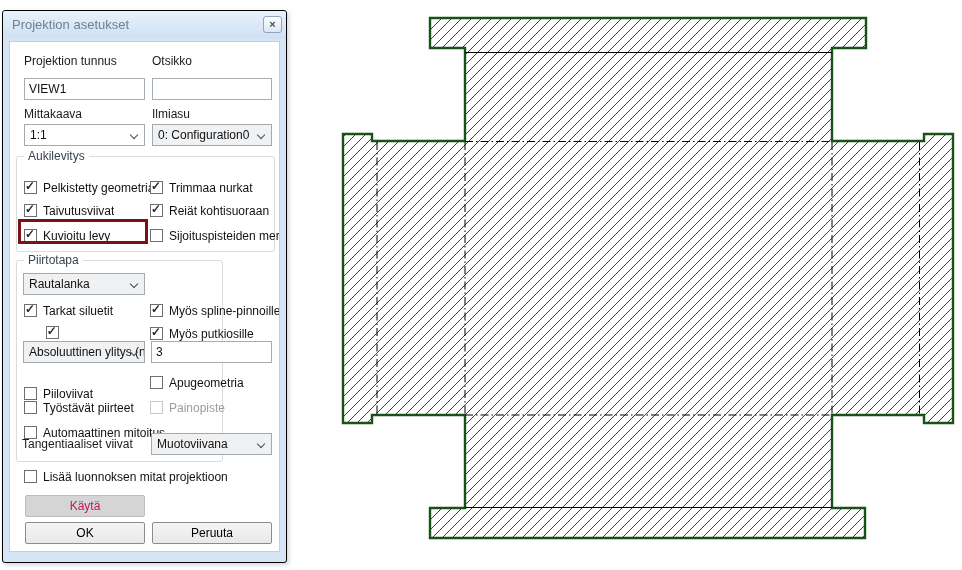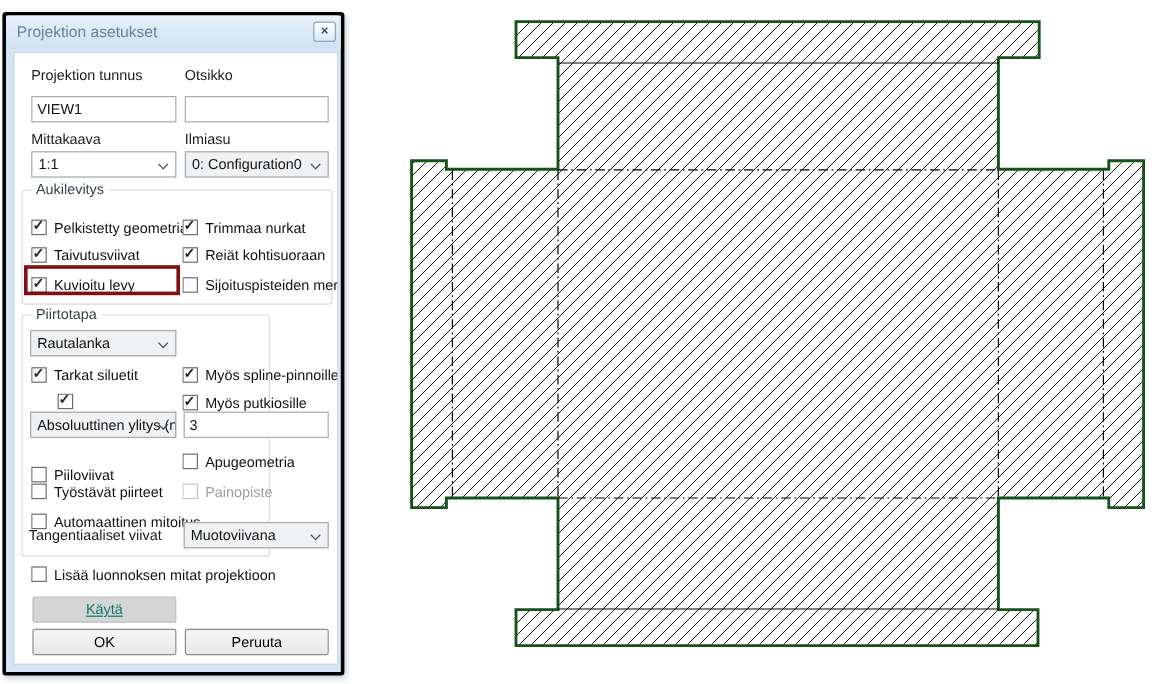--- a/index.html
+++ b/index.html
@@ -2,21 +2,21 @@
 <html><head>
 <meta charset="utf-8">
 <style>
   * { margin:0; padding:0; box-sizing:border-box; }
   html,body { width:962px; height:570px; background:#ffffff; overflow:hidden;
               font-family:"Liberation Sans", sans-serif; }
   .stage { position:relative; width:962px; height:570px; }
 
   
   .dialog { position:absolute; left:2px; top:10px; width:285px; height:553px;
-            background:#d6e5f5; border:3px solid #000000; border-radius:3px;
+            background:#d6e5f5; border:1px solid #000000; border-radius:3px;
             box-shadow:2px 2px 4px rgba(120,140,165,.35); }
   .titlebar { position:absolute; left:0; top:0; right:0; height:28px;
               background:linear-gradient(180deg,#eaf2fb 0%,#dcE9f7 45%,#cfe0f2 100%);
               border-radius:3px 3px 0 0; }
   .title { position:absolute; left:9px; top:6px; font-size:13px; color:#6e8091; }
   .close-btn { position:absolute; right:4px; top:5px; width:19px; height:17px;
                background:linear-gradient(180deg,#ffffff,#d9e7f6);
                border:1px solid #8ea6bf; border-radius:3px;
                font-size:11px; font-weight:bold; color:#42505d;
                display:flex; align-items:center; justify-content:center; cursor:pointer; line-height:1; }
@@ -45,21 +45,21 @@
   .cb-box.checked::after { content:"✓"; position:absolute; left:0px; top:-3px;
             font-size:12px; font-weight:bold; color:#2a2a2a; }
   .cb-row.disabled { color:#9d9d9d; }
   .cb-row.disabled .cb-box { border-color:#c3c9cf; }
 
   .hilite { position:absolute; border:3px solid #7b1113; pointer-events:none; }
 
   .btn { position:absolute; height:22px; background:linear-gradient(180deg,#f5f5f5,#e8e8e8);
          border:1px solid #8c8c8c; border-radius:2px; font-size:12px; color:#000;
          display:flex; align-items:center; justify-content:center; cursor:pointer; }
-  .btn.disabled { background:#d5d5d5; border-color:#bdbdbd; color:#0f766e; cursor:default;text-decoration:underline; }
+  .btn.disabled { background:#d5d5d5; border-color:#bdbdbd; color:#be185d; cursor:default; }
 
   
   svg.drawing { position:absolute; left:0; top:0; }
   .outline { fill:url(#hatch); stroke:#175218; stroke-width:2.4; stroke-linejoin:miter; }
   line.solid   { stroke:#000; stroke-width:1; }
   line.dashdot { stroke:#000; stroke-width:1; stroke-dasharray:8 3 1.5 3; }
 </style>
 </head>
 <body>
 

